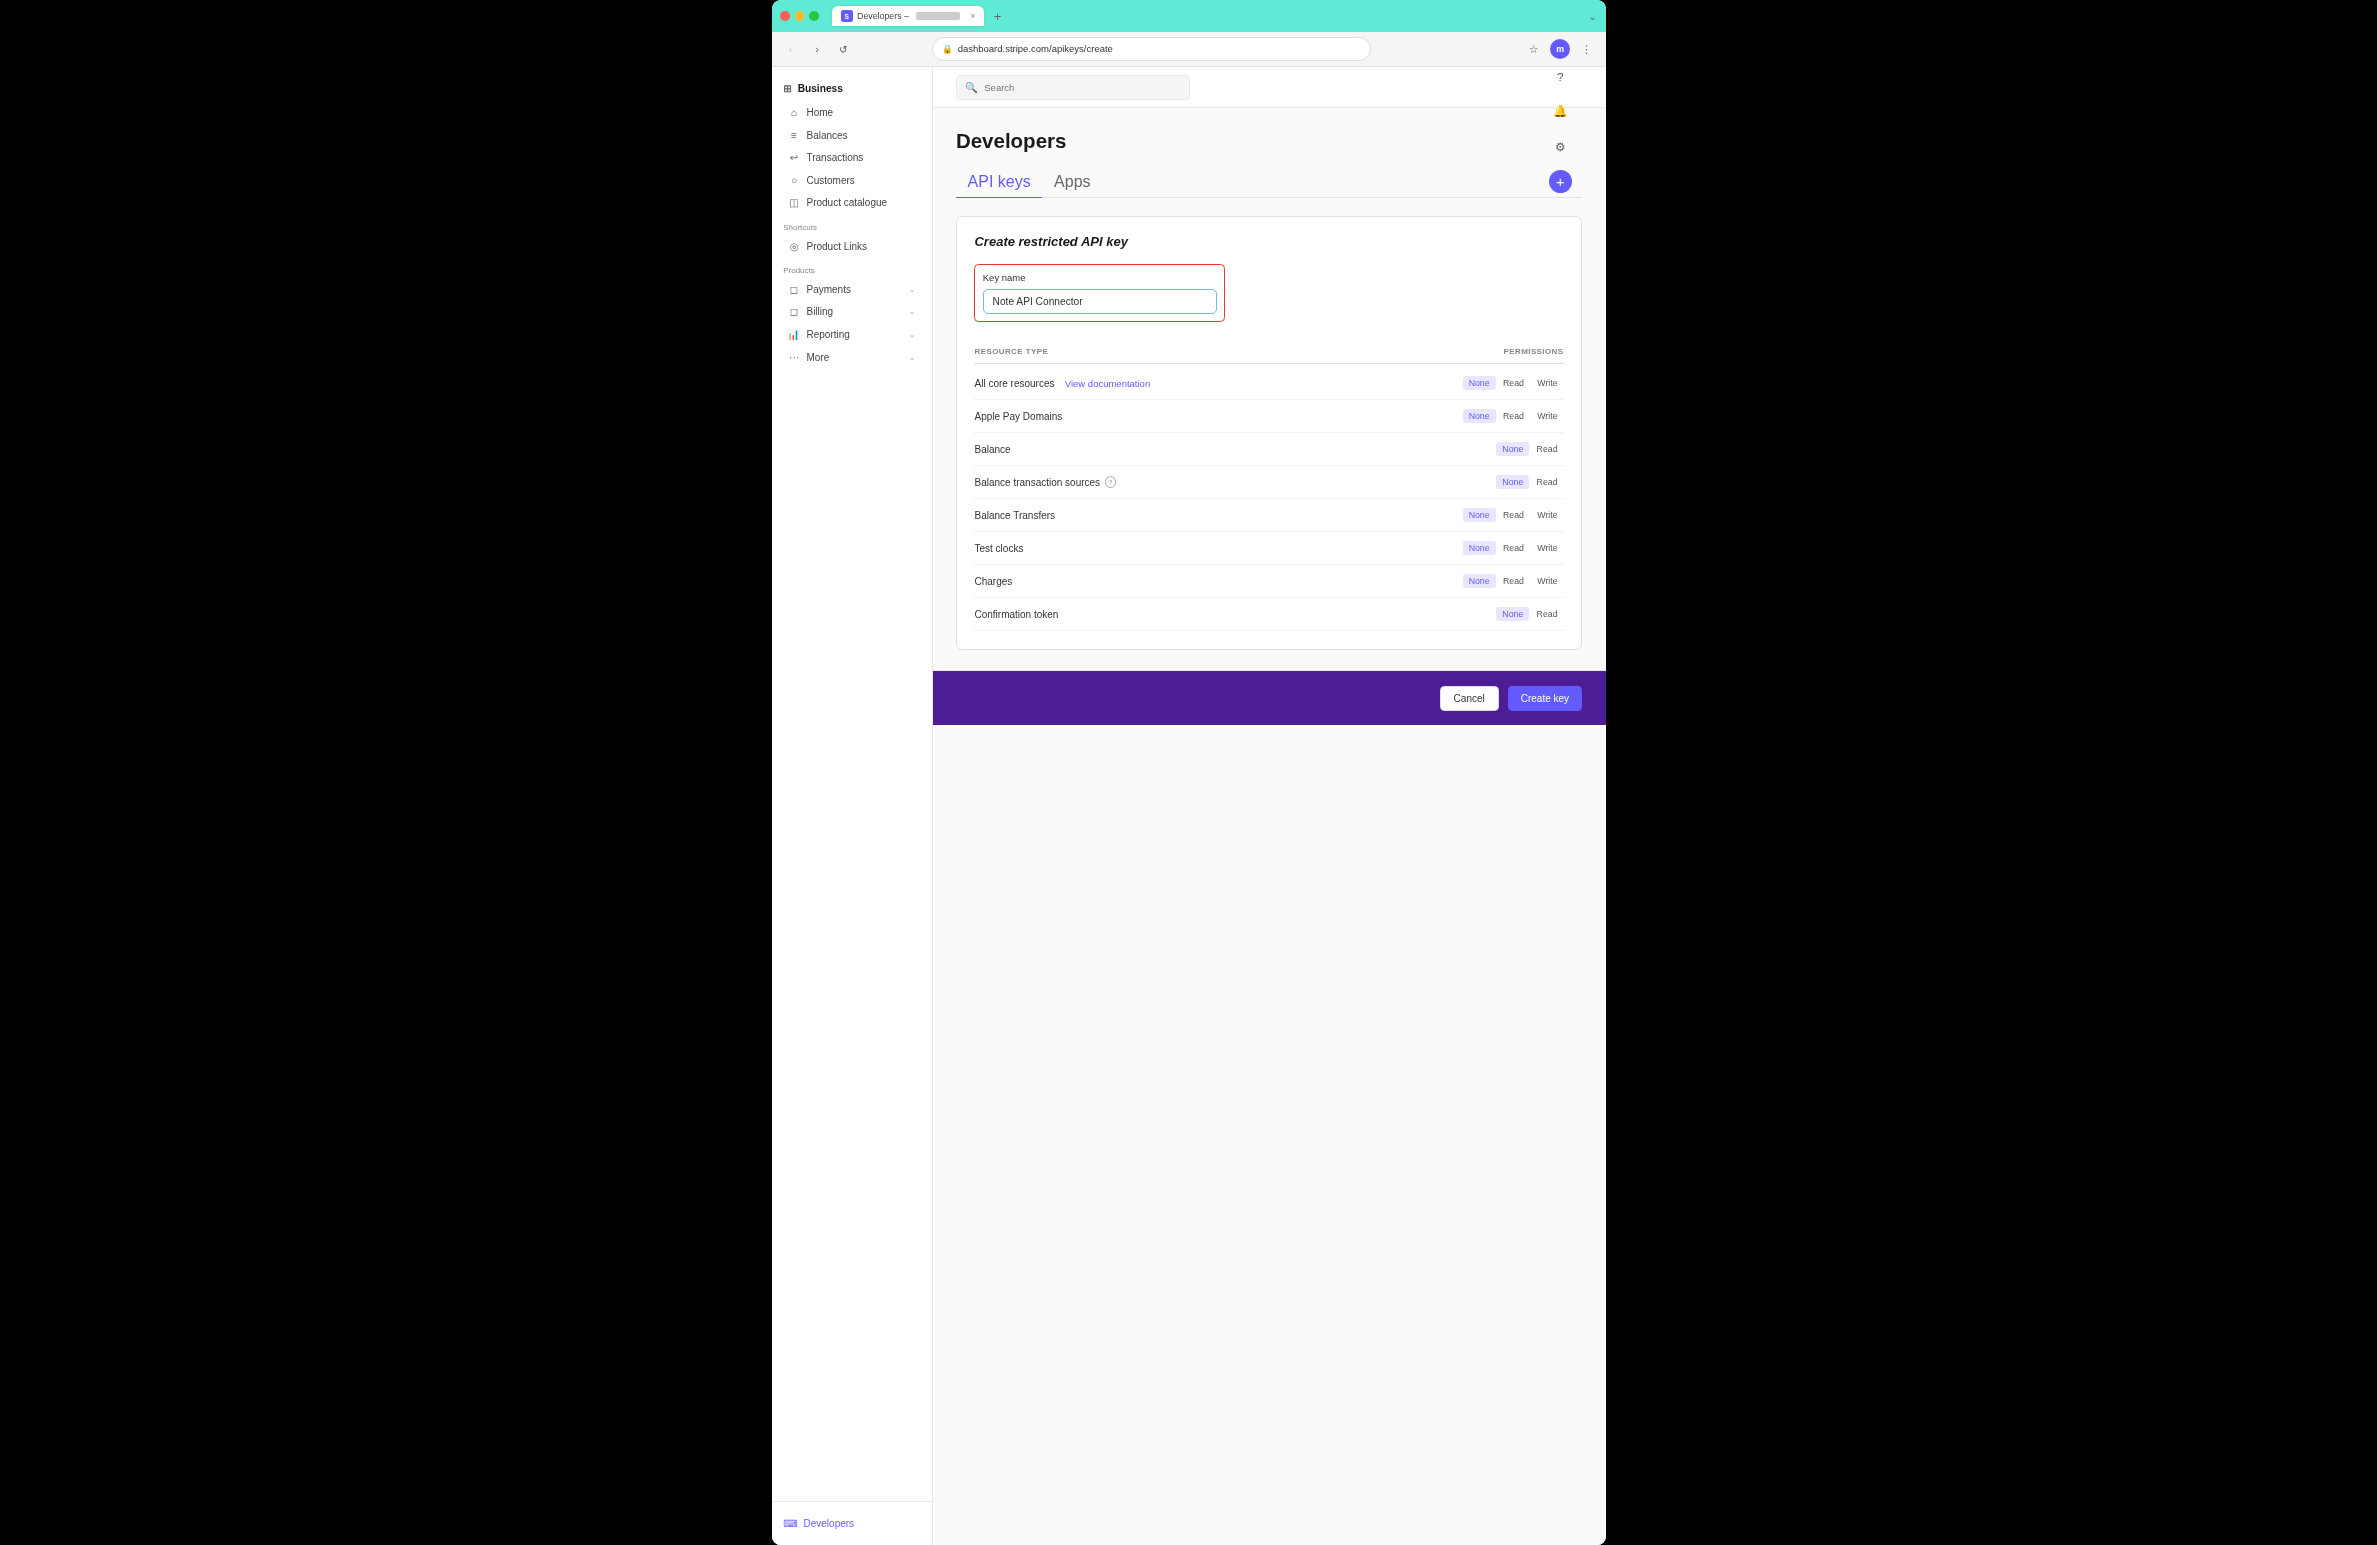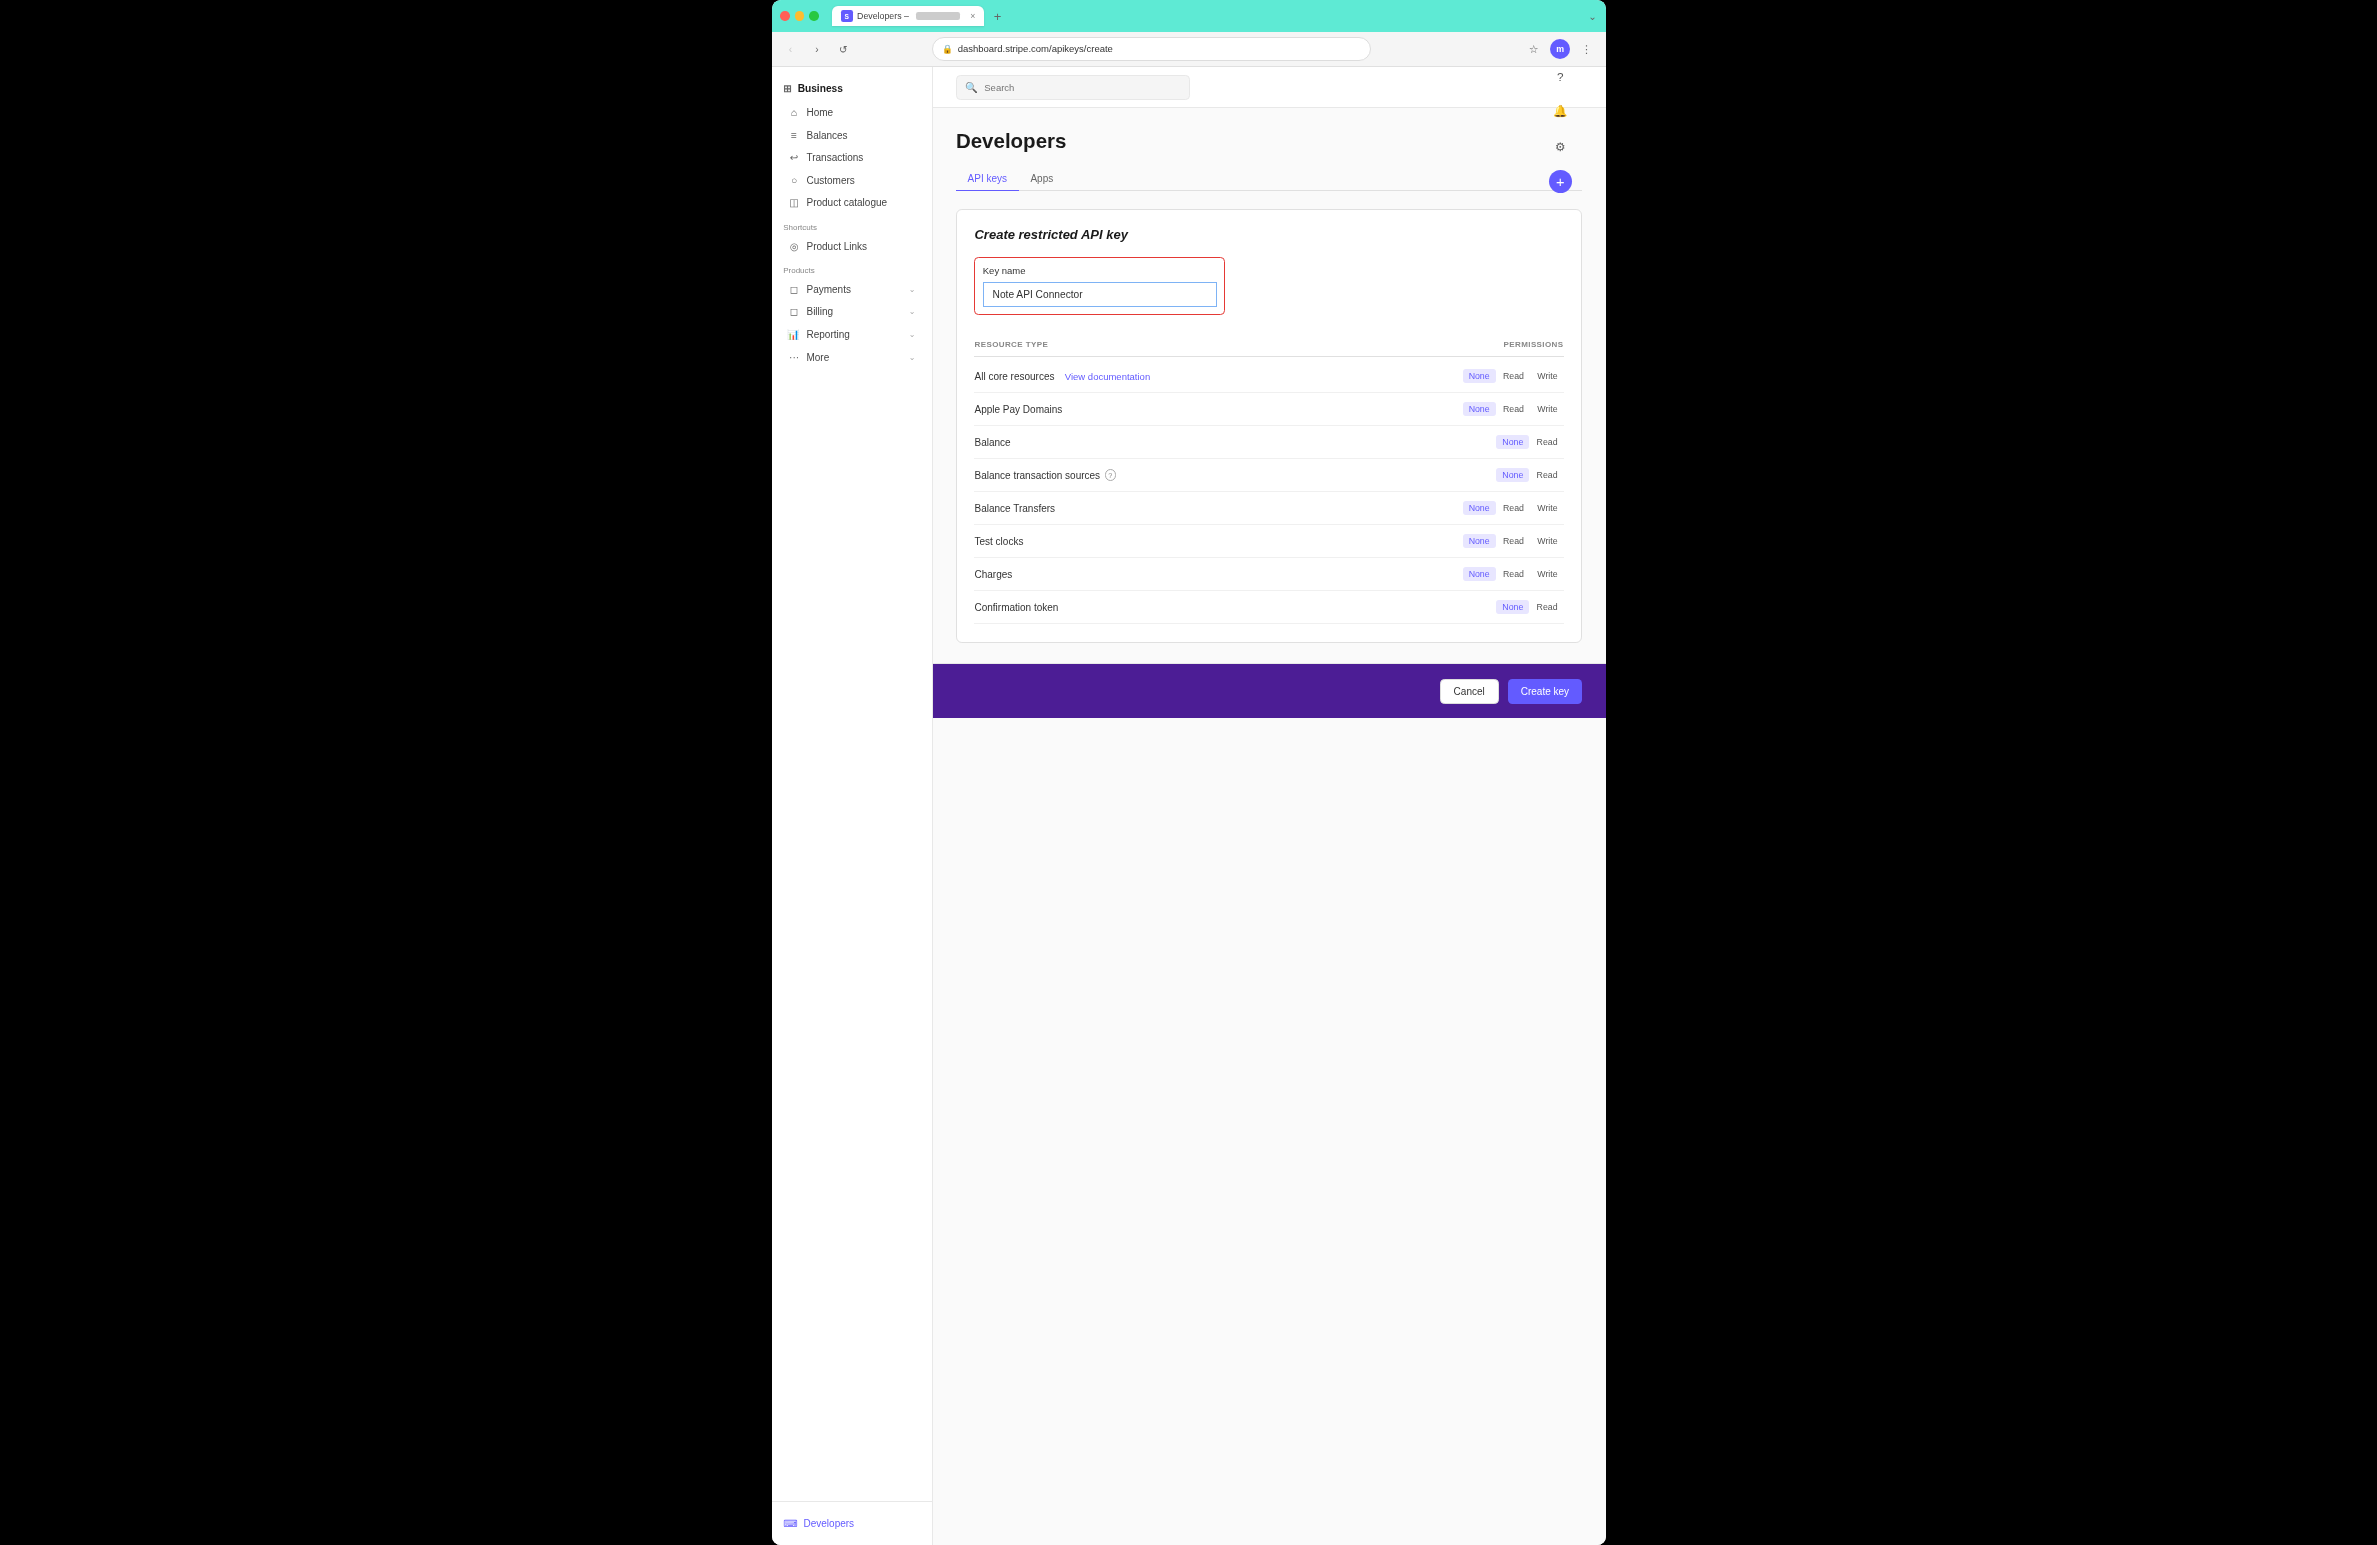--- a/index.html
+++ b/index.html
@@ -64,33 +64,33 @@
     .toggle-knob { width: 11.7px; height: 11.7px; background: #fff; border-radius: 50%; position: absolute; top: 1.5px; left: 1.5px; box-shadow: 0 0.7px 2.2px rgba(0,0,0,0.2); }
     .topbar-icon-btn { width: 23.4px; height: 23.4px; display: flex; align-items: center; justify-content: center; border-radius: 4.4px; color: #555; font-size: 11.7px; cursor: pointer; }
     .topbar-add-btn { width: 23.4px; height: 23.4px; background: #635bff; border-radius: 50%; display: flex; align-items: center; justify-content: center; color: white; font-size: 14.6px; cursor: pointer; }
 
     
     .content { padding: 20.5px 23.4px; }
     .page-title { font-size: 20.5px; font-weight: 700; color: #1a1a1a; margin-bottom: 14.6px; }
 
     
     .tabs { display: flex; gap: 0; border-bottom: 0.7px solid #e0e0e0; margin-bottom: 17.6px; }
-    .tab-link { padding: 5.9px 11.7px; font-size: 10px; color: #666; cursor: pointer; border-bottom: 1.5px solid transparent; margin-bottom: -0.7px; }
+    .tab-link { padding: 5.9px 11.7px; font-size: 16px; color: #666; cursor: pointer; border-bottom: 1.5px solid transparent; margin-bottom: -0.7px; }
     .tab-link.active { color: #635bff; border-bottom-color: #635bff; font-weight: 500; }
 
     
     .card { background: #fff; border: 0.7px solid #e0e0e0; border-radius: 5.9px; padding: 17.6px; }
 
     .card-title { font-size: 13px; font-weight: 600; color: #1a1a1a; margin-bottom: 14.6px; font-style: italic; }
 
     
     .key-name-section { margin-bottom: 17.6px; }
     .key-name-box { border: 1.5px solid #e53935; border-radius: 4.4px; padding: 7.3px; display: inline-block; }
     .key-name-label { font-size: 9.5px; font-weight: 500; color: #333; margin-bottom: 5.9px; }
-    .key-name-input { border: 0.7px solid #7eb3f5; border-radius: 0; padding: 5.9px 8.8px; font-size: 10.2px; color: #333; width: 234px; outline: none; }
+    .key-name-input { border: 0.7px solid #7eb3f5; border-radius: 5px; padding: 5.9px 8.8px; font-size: 10.2px; color: #333; width: 234px; outline: none; }
     .perm-header { display: flex; justify-content: space-between; align-items: center; padding: 7.3px 0; border-bottom: 0.7px solid #e0e0e0; margin-bottom: 2.9px; }
     .perm-header-left { font-size: 8px; font-weight: 600; color: #888; text-transform: uppercase; letter-spacing: 0.4px; }
     .perm-header-right { font-size: 8px; font-weight: 600; color: #888; text-transform: uppercase; letter-spacing: 0.4px; }
     .perm-row { display: flex; justify-content: space-between; align-items: center; padding: 8.8px 0; border-bottom: 0.7px solid #f0f0f0; }
     .perm-row-name { font-size: 10px; color: #333; display: flex; align-items: center; gap: 4.4px; }
     .perm-link { color: #635bff; font-size: 9.5px; text-decoration: none; margin-left: 5.9px; cursor: pointer; }
     .help-icon { display: inline-flex; align-items: center; justify-content: center; width: 11.7px; height: 11.7px; border-radius: 50%; border: 0.7px solid #aaa; color: #888; font-size: 7.3px; cursor: pointer; }
 
     
     .footer { display: flex; justify-content: flex-end; gap: 9px; padding: 14.6px 23.4px; border-top: 0.7px solid #e8e8e8; background: #4c1d95; }

